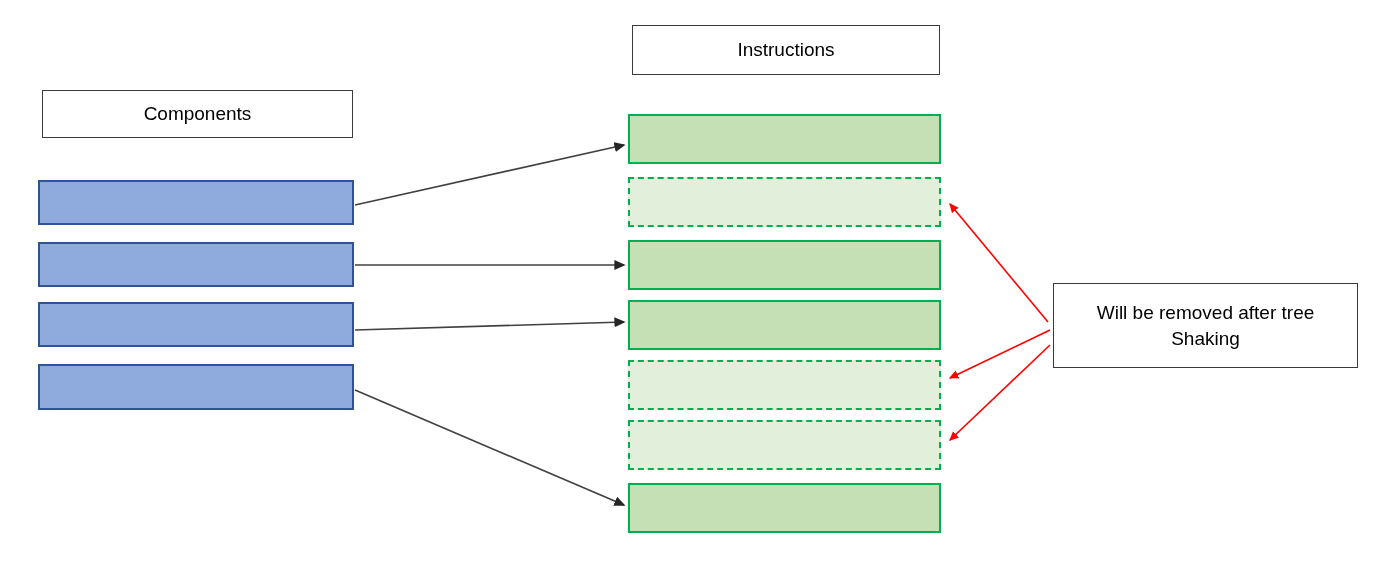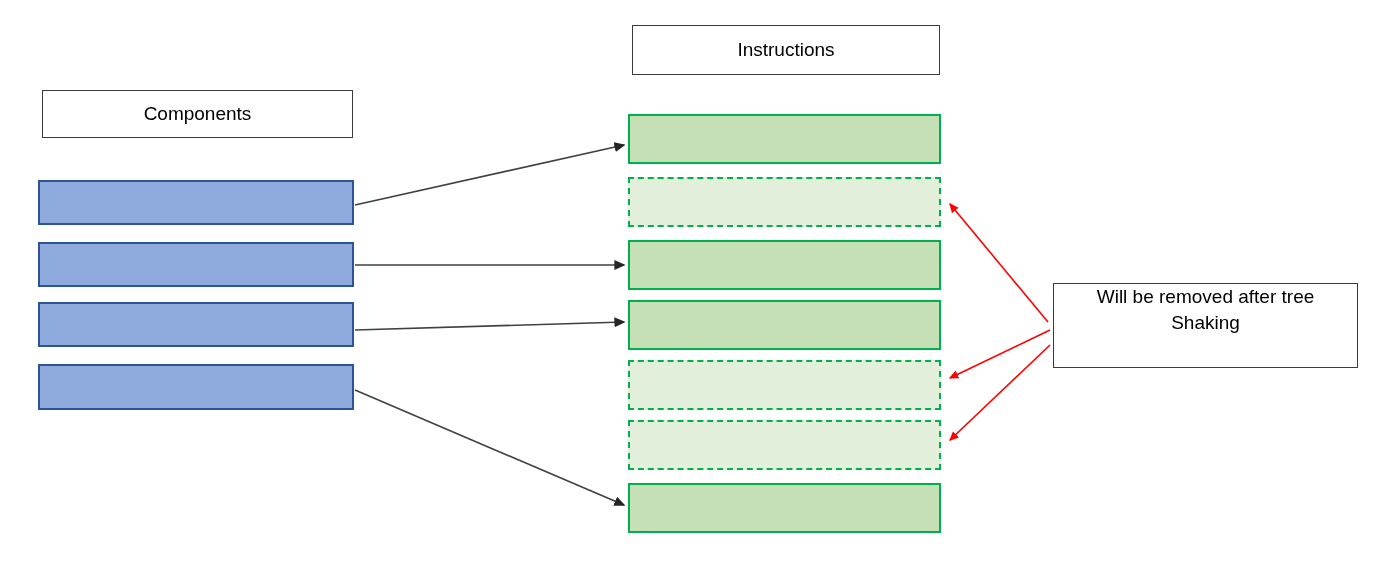--- a/index.html
+++ b/index.html
@@ -59,20 +59,21 @@
     width: 1400px;
     height: 574px;
     pointer-events: none;
   }
   .note-box {
     position: absolute;
     box-sizing: border-box;
     background: #ffffff;
     border: 1.3px solid #3b3b3b;
     display: flex;
+    align-items: center;
     justify-content: center;
     text-align: center;
     font-size: 19px;
     line-height: 1.35;
     color: #000000;
     padding: 0 8px;
   }
 </style>
 </head>
 <body>

